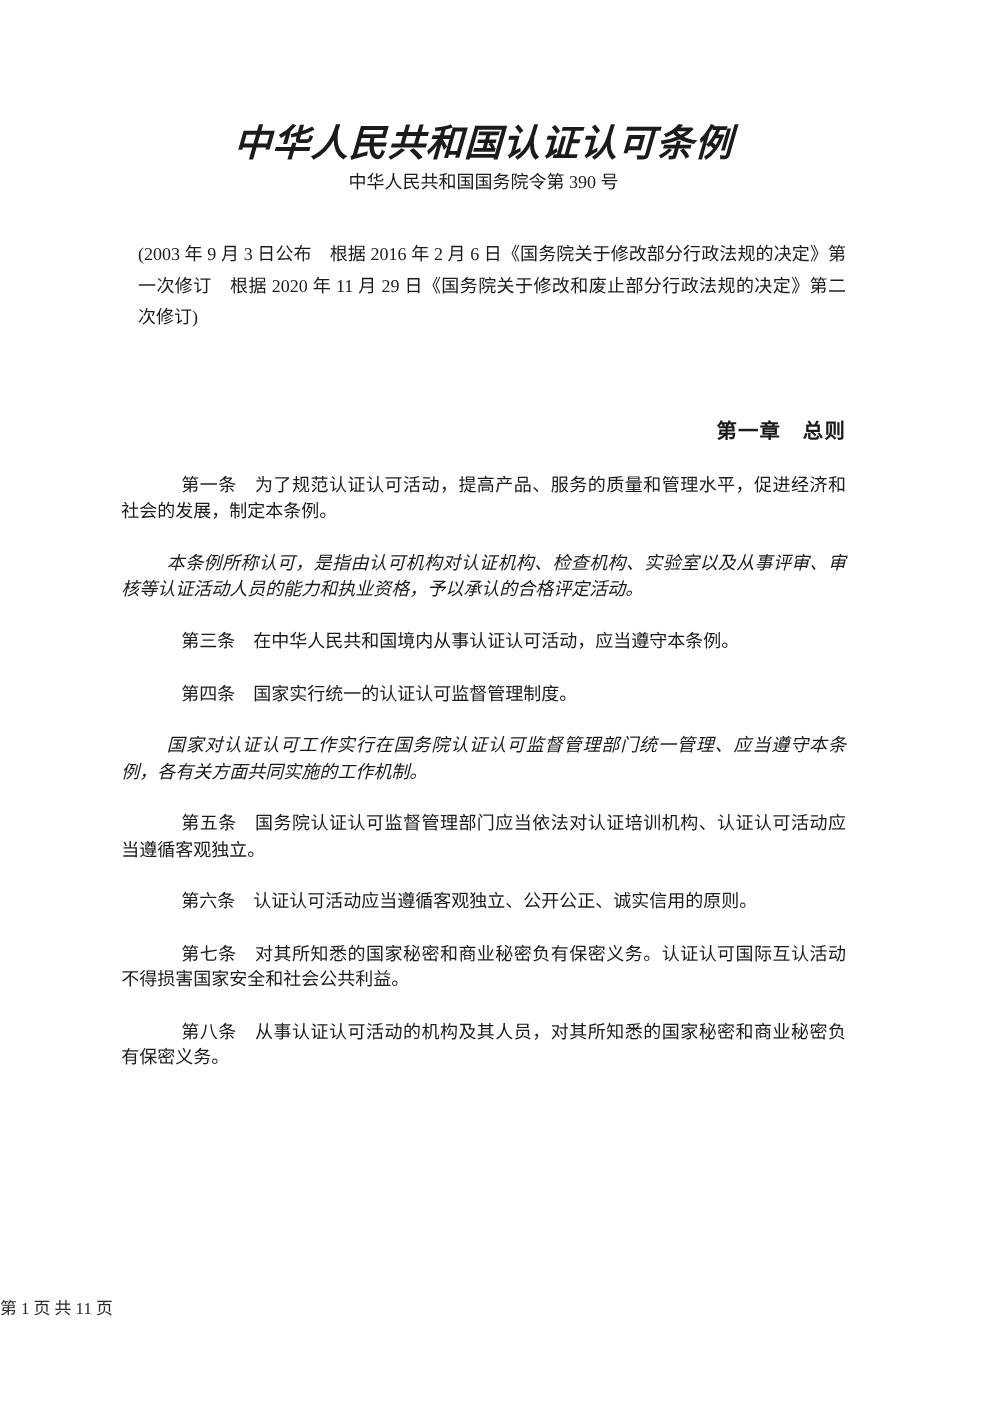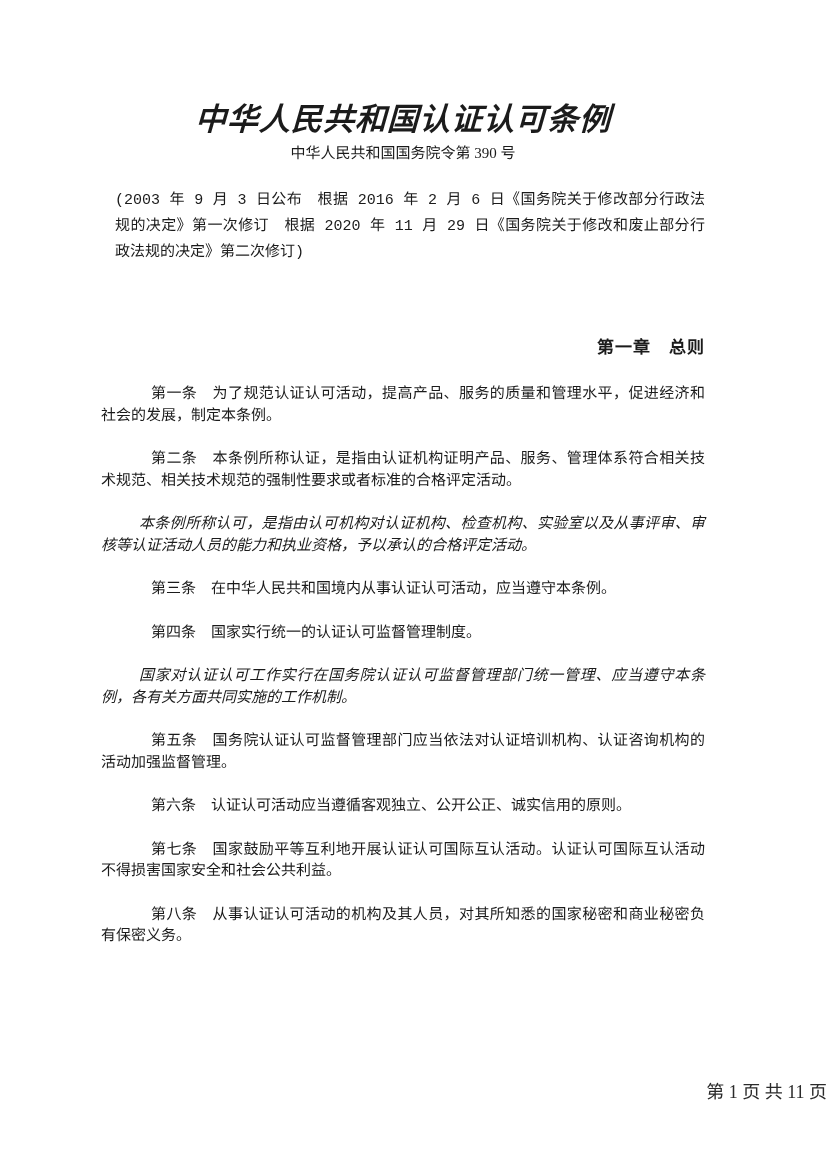--- a/index.html
+++ b/index.html
@@ -33,26 +33,25 @@
     letter-spacing: 1px;
     transform: skewX(-2deg);
   }
   .decree-no {
     margin-top: 2px;
     font-size: 15px;
     line-height: 22px;
     text-align: center;
   }
   .revision-note {
-    margin: 24px 0 0 14px;
+    margin: 36px 0 0 14px;
     font-size: 15px;
     line-height: 26px;
     text-align: justify;
     text-justify: inter-ideograph;
-    font-family: Liberation Mono, monospace;
   }
   .chapter-heading {
     margin: 69px 0 0 0;
     font-size: 17px;
     line-height: 26px;
     text-align: right;
     font-weight: 700;
     letter-spacing: 1px;
   }
   p.body {
@@ -67,56 +66,55 @@
   }
   p.body.plain {
     text-indent: 38px;
     font-style: italic;
   }
   .page-footer {
     position: absolute;
     left: 0;
     right: 0;
     top: 1082px;
-    text-align: right;
-    font-size: 18px;
+    text-align: left;
+    font-size: 14px;
     line-height: 20px;
     color: #2a2a2a;
   }
 </style>
 </head>
 <body>
 
 <div class="page">
   <div class="content">
 
     <h1 class="doc-title">中华人民共和国认证认可条例</h1>
 
     <div class="decree-no">中华人民共和国国务院令第 390 号</div>
 
     <p class="revision-note">(2003 年 9 月 3 日公布　根据 2016 年 2 月 6 日《国务院关于修改部分行政法规的决定》第一次修订　根据 2020 年 11 月 29 日《国务院关于修改和废止部分行政法规的决定》第二次修订)</p>
 
     <h2 class="chapter-heading">第一章　总则</h2>
 
     <p class="body article">第一条　为了规范认证认可活动，提高产品、服务的质量和管理水平，促进经济和社会的发展，制定本条例。</p>
 
-    <p class="body article">第二条　本条例所称认证，是指由认证机构证明产品、服务、管理体系符合相关技术规范、相关技术规范的强制性要求或者标准的合格评定活动。</p>
 
     <p class="body plain">本条例所称认可，是指由认可机构对认证机构、检查机构、实验室以及从事评审、审核等认证活动人员的能力和执业资格，予以承认的合格评定活动。</p>
 
     <p class="body article">第三条　在中华人民共和国境内从事认证认可活动，应当遵守本条例。</p>
 
     <p class="body article">第四条　国家实行统一的认证认可监督管理制度。</p>
 
     <p class="body plain">国家对认证认可工作实行在国务院认证认可监督管理部门统一管理、应当遵守本条例，各有关方面共同实施的工作机制。</p>
 
-    <p class="body article">第五条　国务院认证认可监督管理部门应当依法对认证培训机构、认证咨询机构的活动加强监督管理。</p>
+    <p class="body article">第五条　国务院认证认可监督管理部门应当依法对认证培训机构、认证认可活动应当遵循客观独立。</p>
 
     <p class="body article">第六条　认证认可活动应当遵循客观独立、公开公正、诚实信用的原则。</p>
 
-    <p class="body article">第七条　国家鼓励平等互利地开展认证认可国际互认活动。认证认可国际互认活动不得损害国家安全和社会公共利益。</p>
+    <p class="body article">第七条　对其所知悉的国家秘密和商业秘密负有保密义务。认证认可国际互认活动不得损害国家安全和社会公共利益。</p>
 
     <p class="body article">第八条　从事认证认可活动的机构及其人员，对其所知悉的国家秘密和商业秘密负有保密义务。</p>
 
   </div>
 
   <div class="page-footer">第 1 页 共 11 页</div>
 </div>
 
 </body></html>

